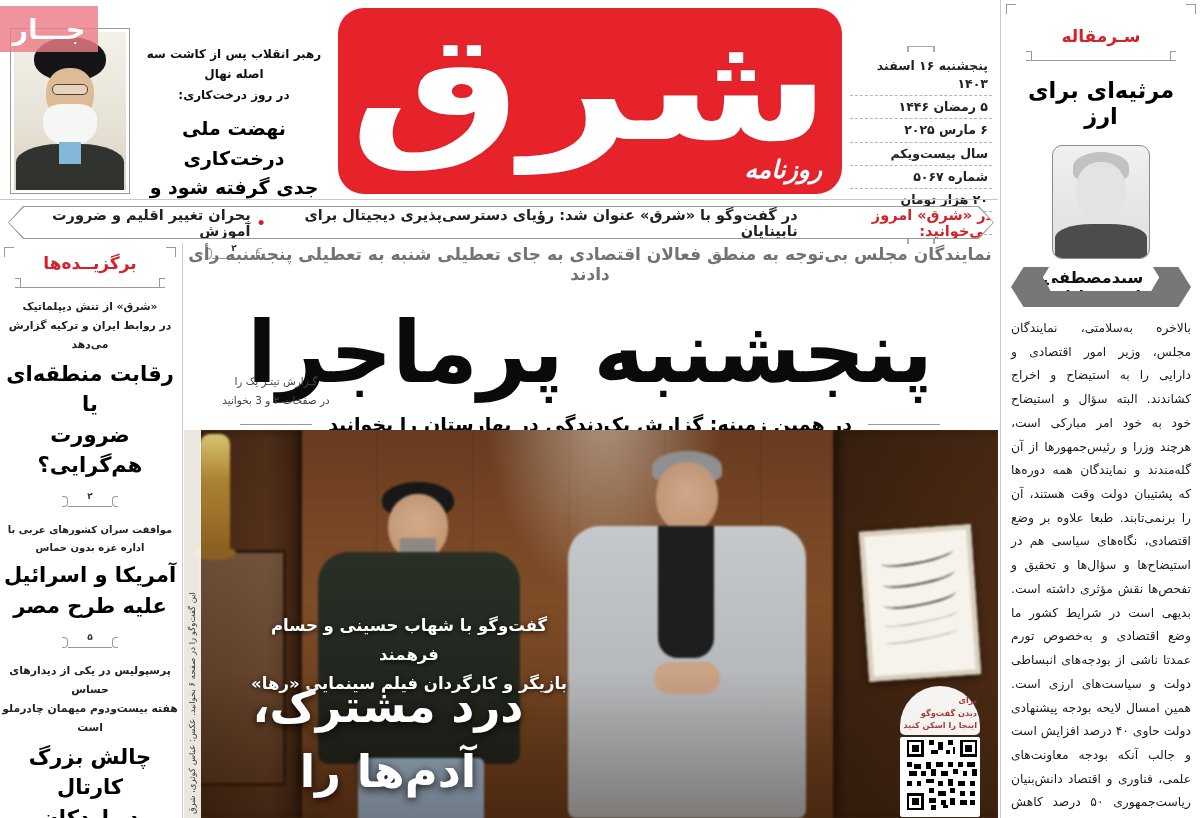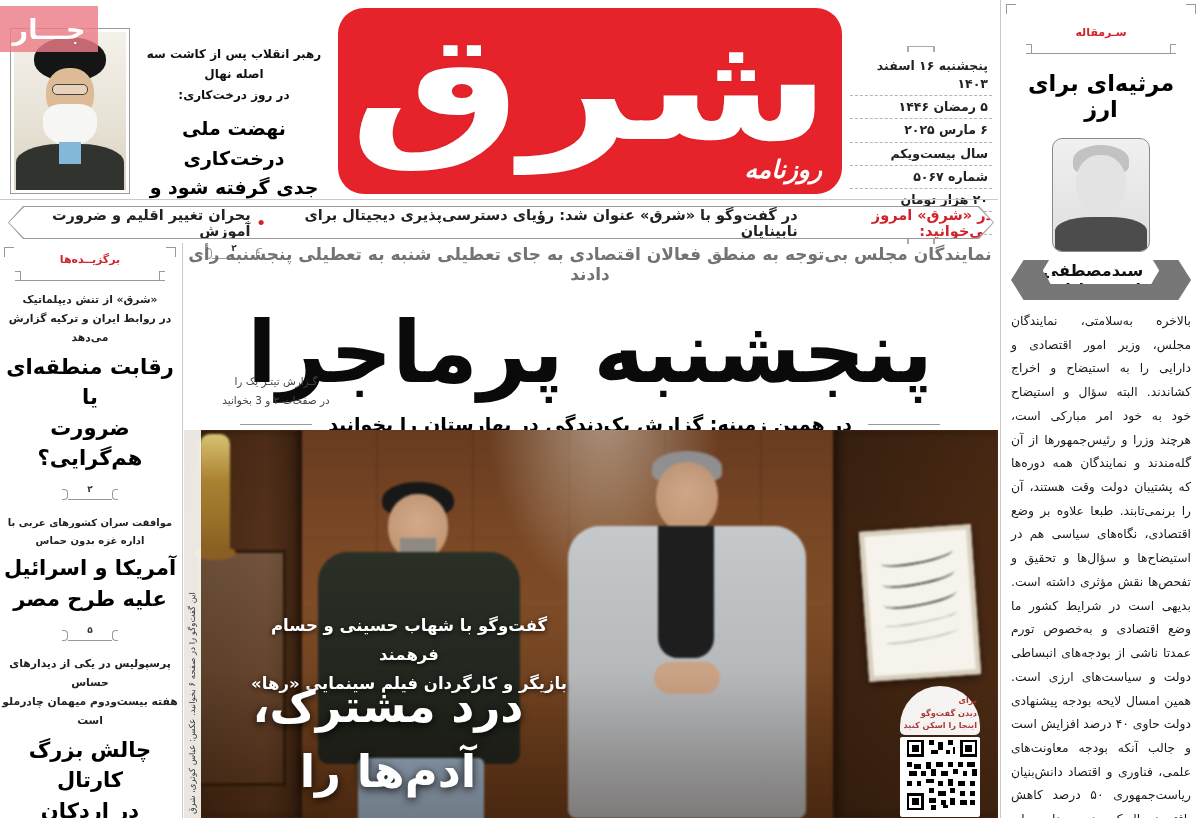--- a/index.html
+++ b/index.html
@@ -55,21 +55,21 @@
   .lead .sub{display:flex;align-items:center;justify-content:center;gap:16px;margin-top:10px;font-size:19px;font-weight:bold;color:#000;}
   .lead .sub::before,.lead .sub::after{content:"";width:72px;border-top:1px solid #9a9a9a;}
   .lead-note{left:26px;top:128px;width:128px;font-size:10.5px;color:#444;line-height:1.8;text-align:center;}
   
   .vline-sb{left:182px;top:243px;width:1px;height:575px;background:#c9c9c9;}
   .vline-ed{left:1000px;top:0;width:1px;height:818px;background:#c9c9c9;}
   .sidebar{left:0;top:243px;width:180px;height:575px;overflow:hidden;text-align:center;}
   .cbr{position:absolute;width:9px;height:9px;border-top:1px solid #999;}
   .cbr.tl{border-left:1px solid #999;left:4px;top:4px;}
   .cbr.tr{border-right:1px solid #999;right:4px;top:4px;}
-  .sec-title{color:#d3232a;font-size:11px;font-weight:bold;letter-spacing:3px;margin-top:10px;}
+  .sec-title{color:#d3232a;font-size:17px;font-weight:bold;letter-spacing:3px;margin-top:10px;}
   .orn{display:flex;align-items:flex-end;width:150px;margin:4px auto 8px;}
   .orn .cap{width:6px;height:10px;border:1px solid #999;box-sizing:border-box;}
   .orn .cap.l{border-right:0;}
   .orn .cap.r{border-left:0;}
   .orn .mid{flex:1;border-bottom:1px solid #999;height:10px;}
   .st-kicker{font-size:10.8px;font-weight:bold;color:#222;line-height:1.75;margin-top:10px;}
   .st-title{font-size:21px;font-weight:bold;color:#000;line-height:1.45;margin-top:4px;}
   
   .photo{left:184px;top:430px;width:814px;height:388px;overflow:hidden;background:#6b3c1e;}
   .scene{position:absolute;inset:0;filter:blur(1.1px);}

